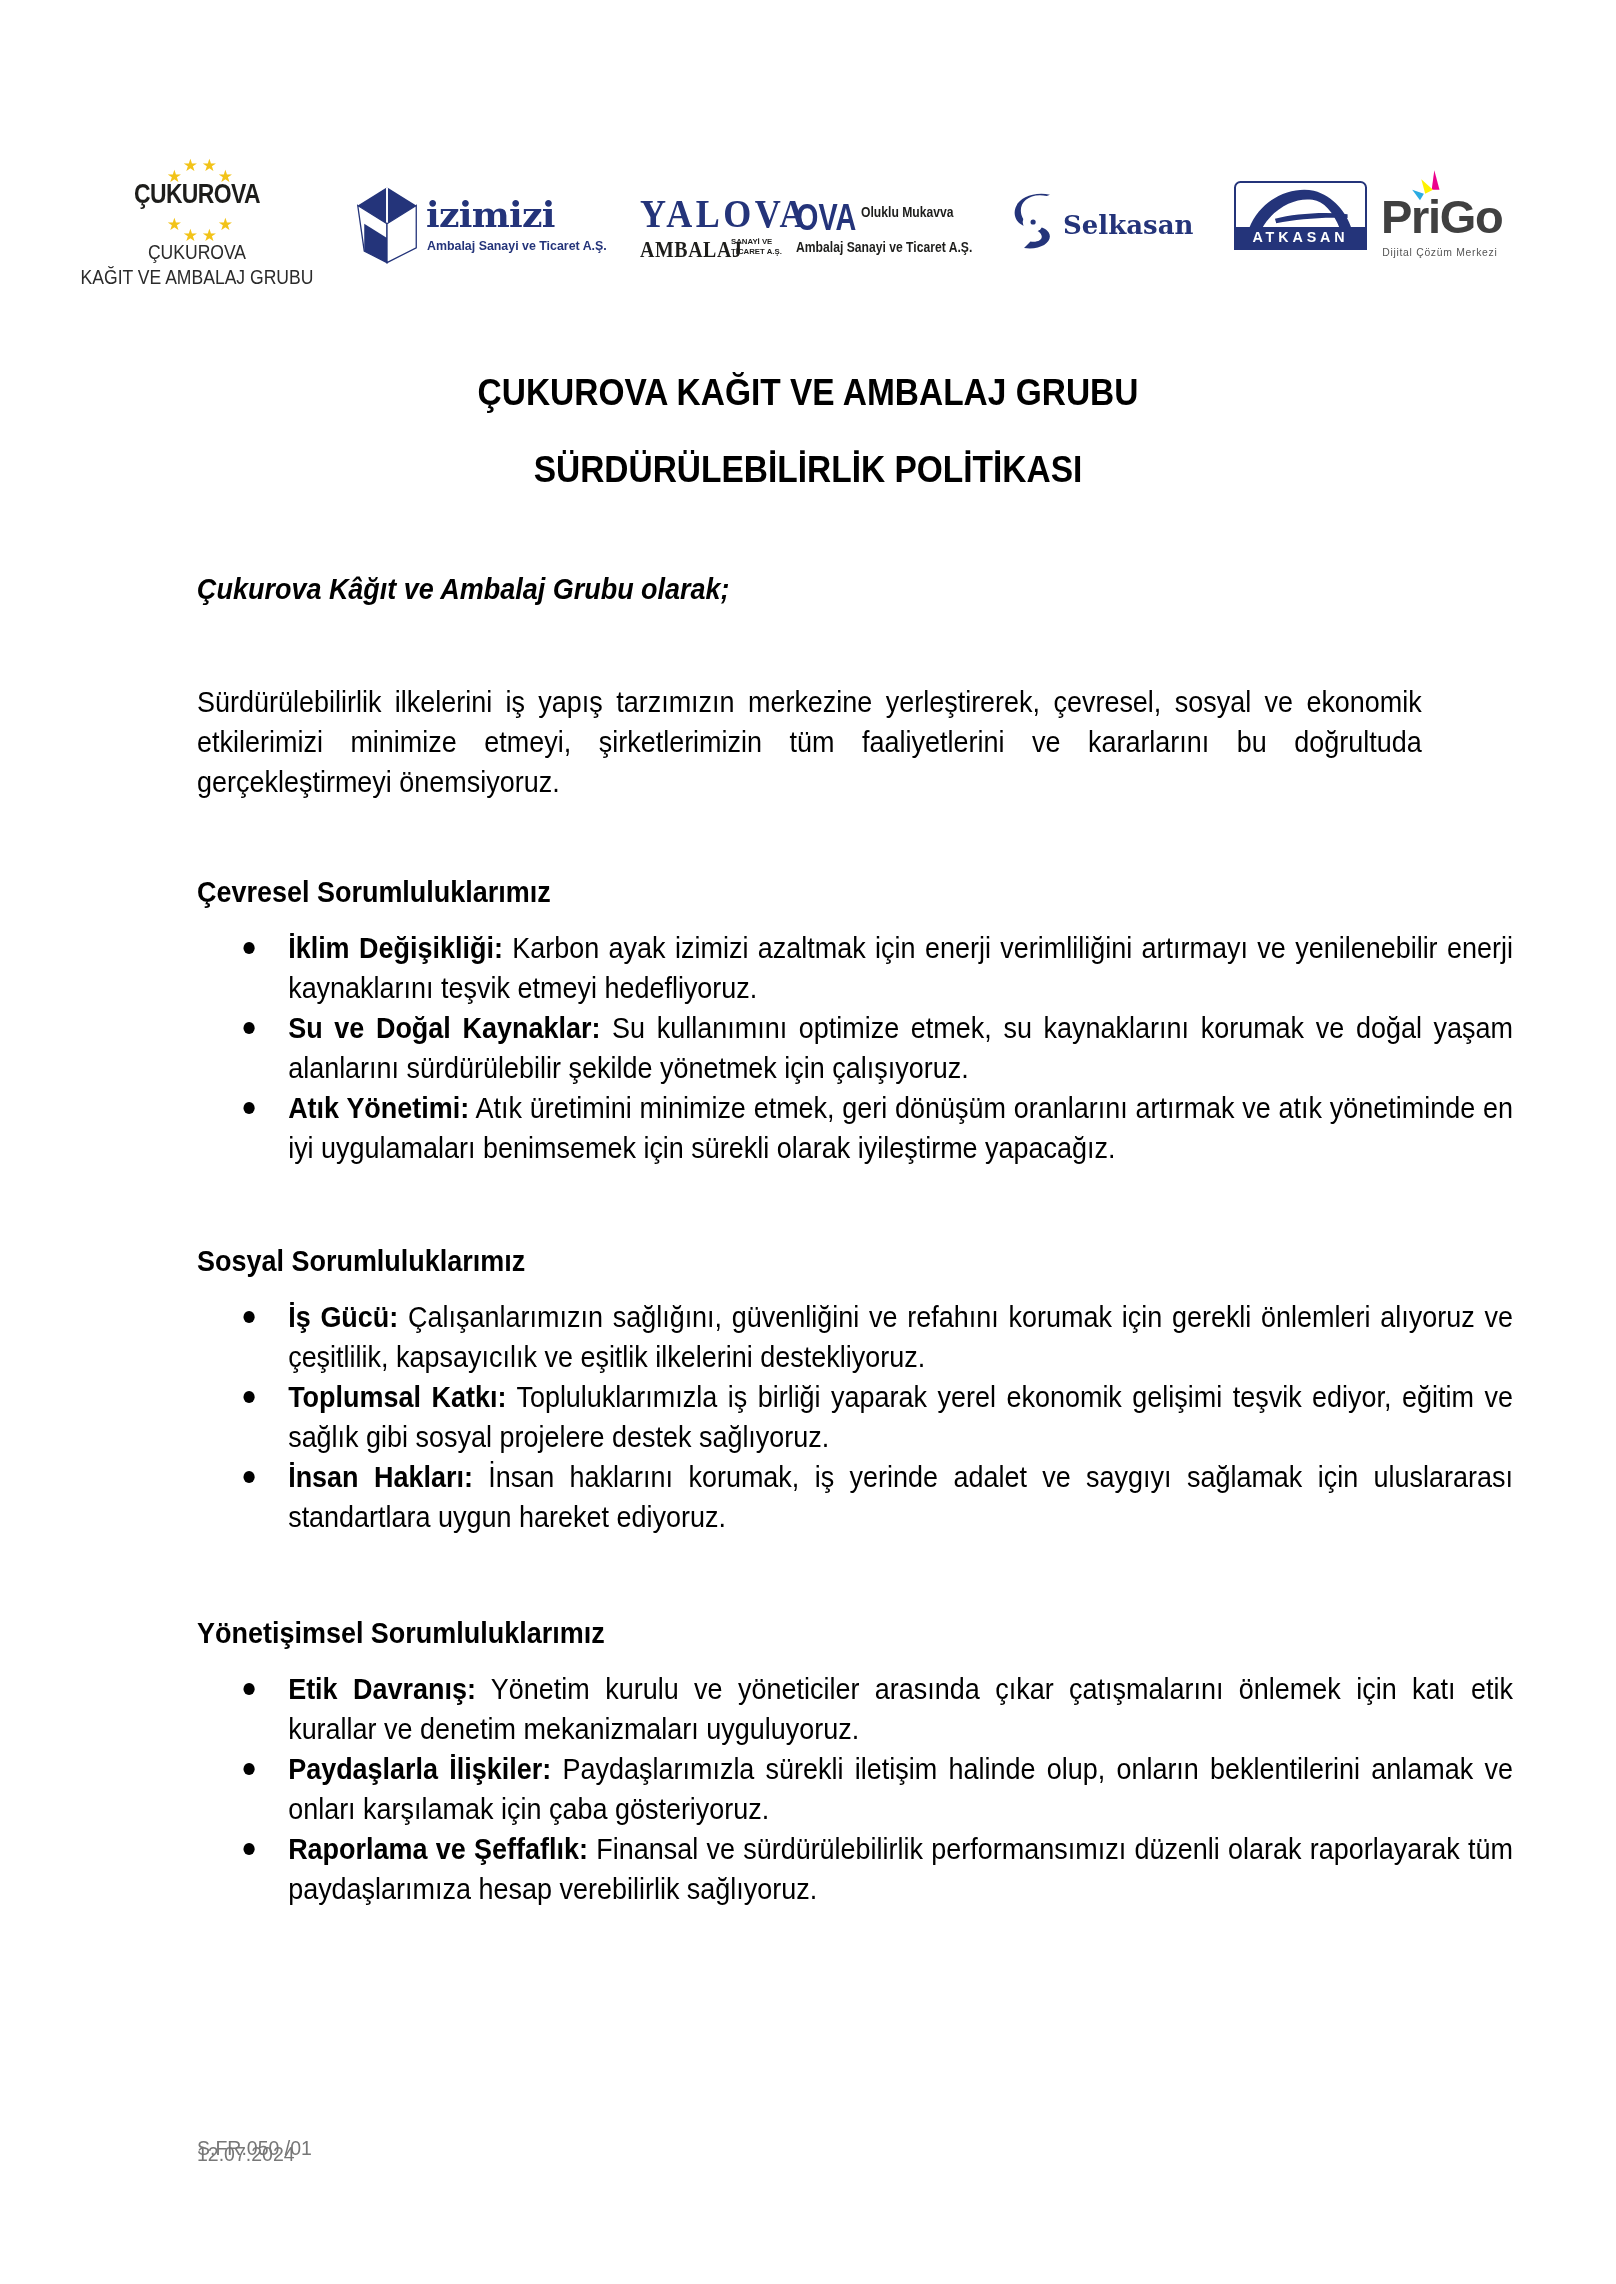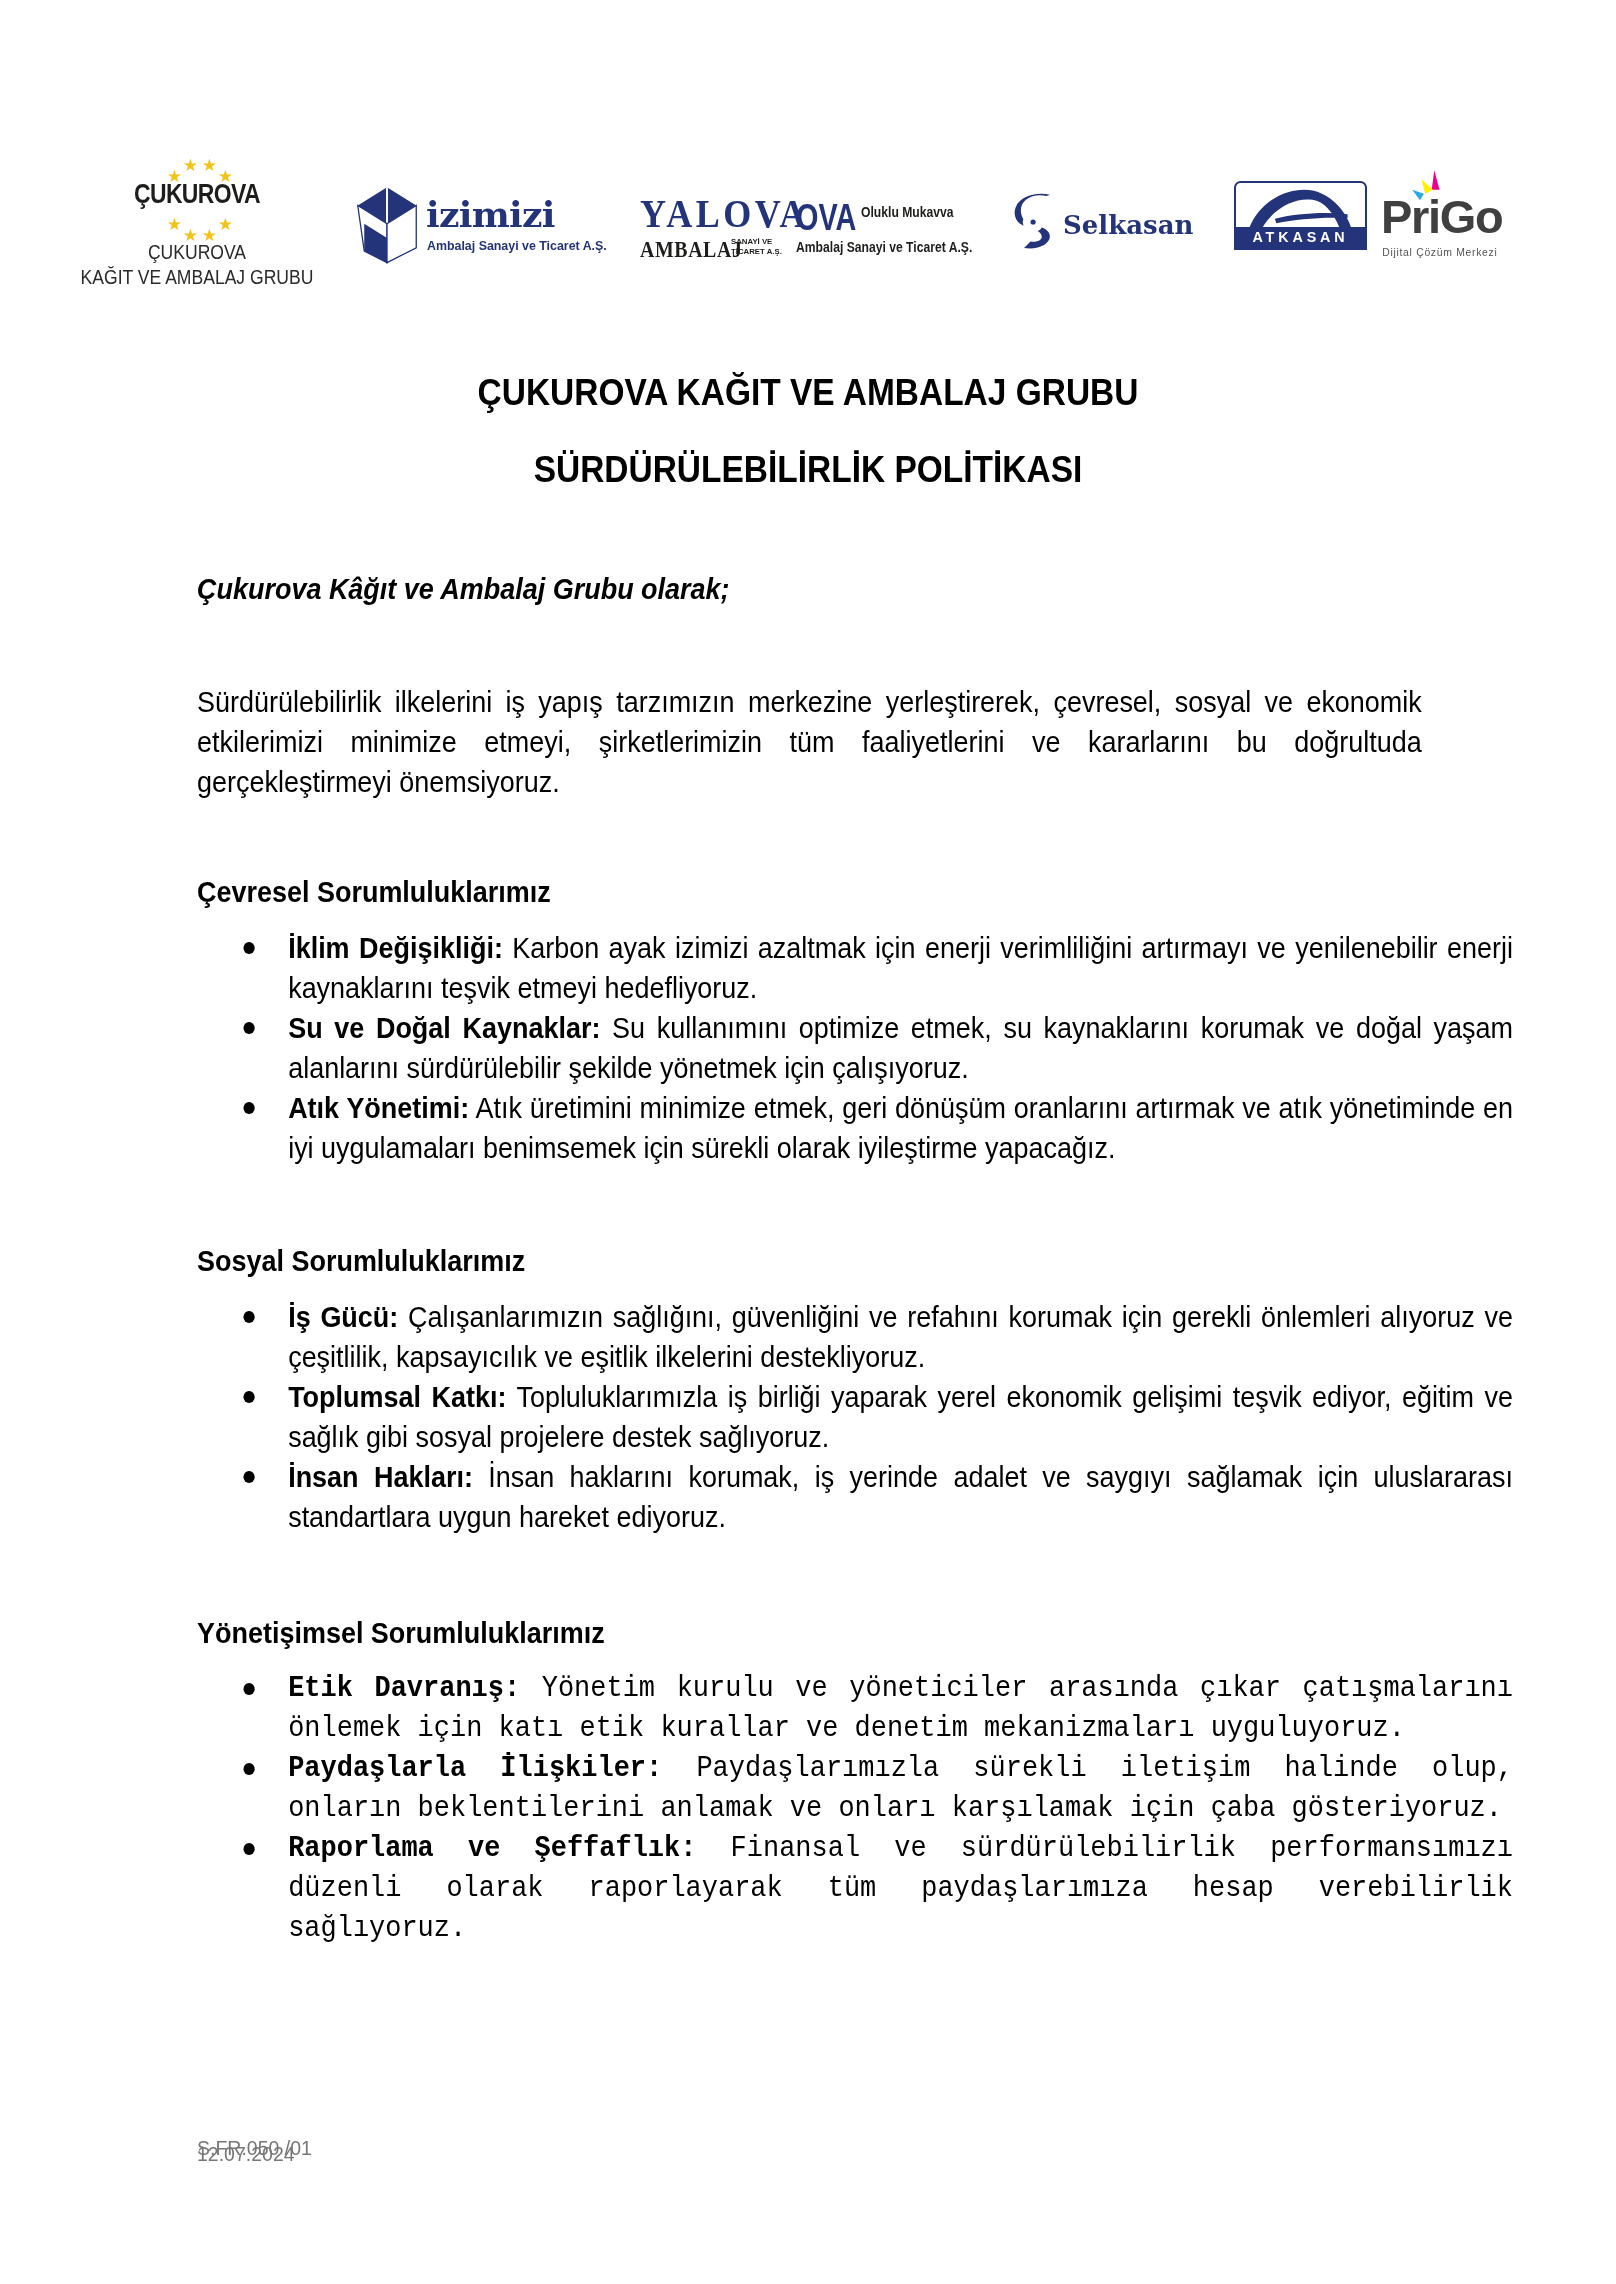--- a/index.html
+++ b/index.html
@@ -62,21 +62,21 @@
   .p1 { top: 682px; }
 
   .section-h { position: absolute; left: 197px; font-weight: bold; font-size: 29px; transform: scaleX(0.93); transform-origin: left; }
   .h1 { top: 876px; }
   .h2 { top: 1245px; }
   .h3 { top: 1617px; }
 
   .blist { position: absolute; left: 197px; width: 1224px; margin: 0; padding: 0; list-style: none; }
   .l1 { top: 928px; }
   .l2 { top: 1297px; }
-  .l3 { top: 1669px; font-family: Liberation Mono, monospace; }
+  .l3 { top: 1669px; }
   .bitem { position: relative; padding-left: 98px; font-size: 29px; line-height: 40px; text-align: justify; }
   .bitem .dot { position: absolute; left: 50px; top: 14.3px; width: 11.7px; height: 11.7px; background: #000; border-radius: 50%; }
   .bitem b { font-weight: bold; }
 
   .footer { position: absolute; left: 197px; font-size: 19.5px; color: #777; }
   .f1 { top: 2097px; margin-top: 40px; }
   .f2 { top: 2143px; }
 
   
   .para, .bitem { transform: scaleX(0.93); transform-origin: left; width: 1317px; }

